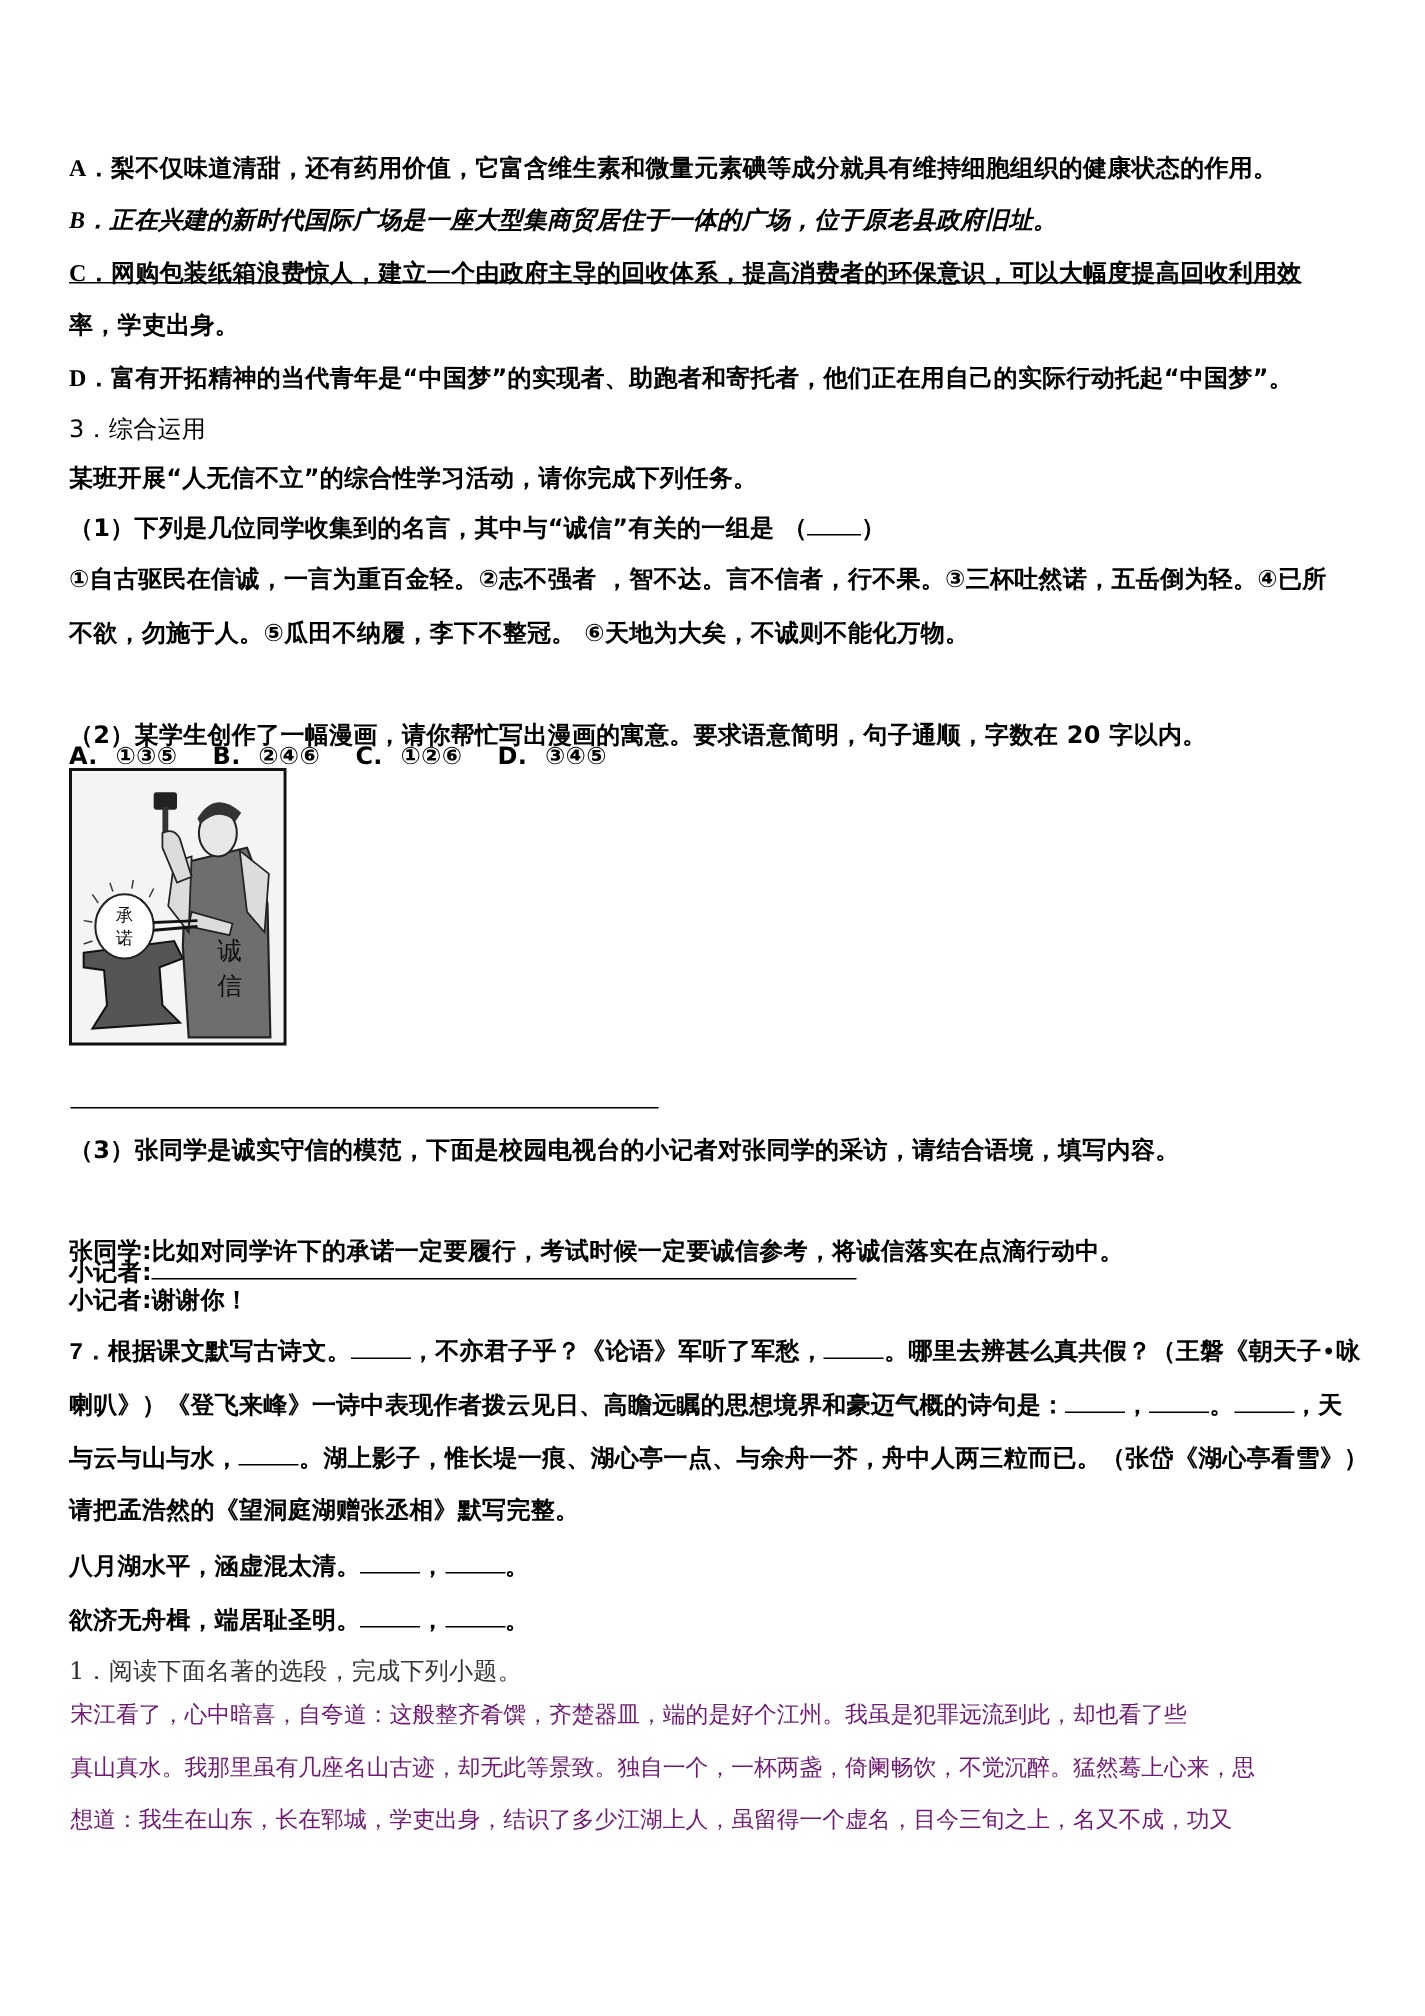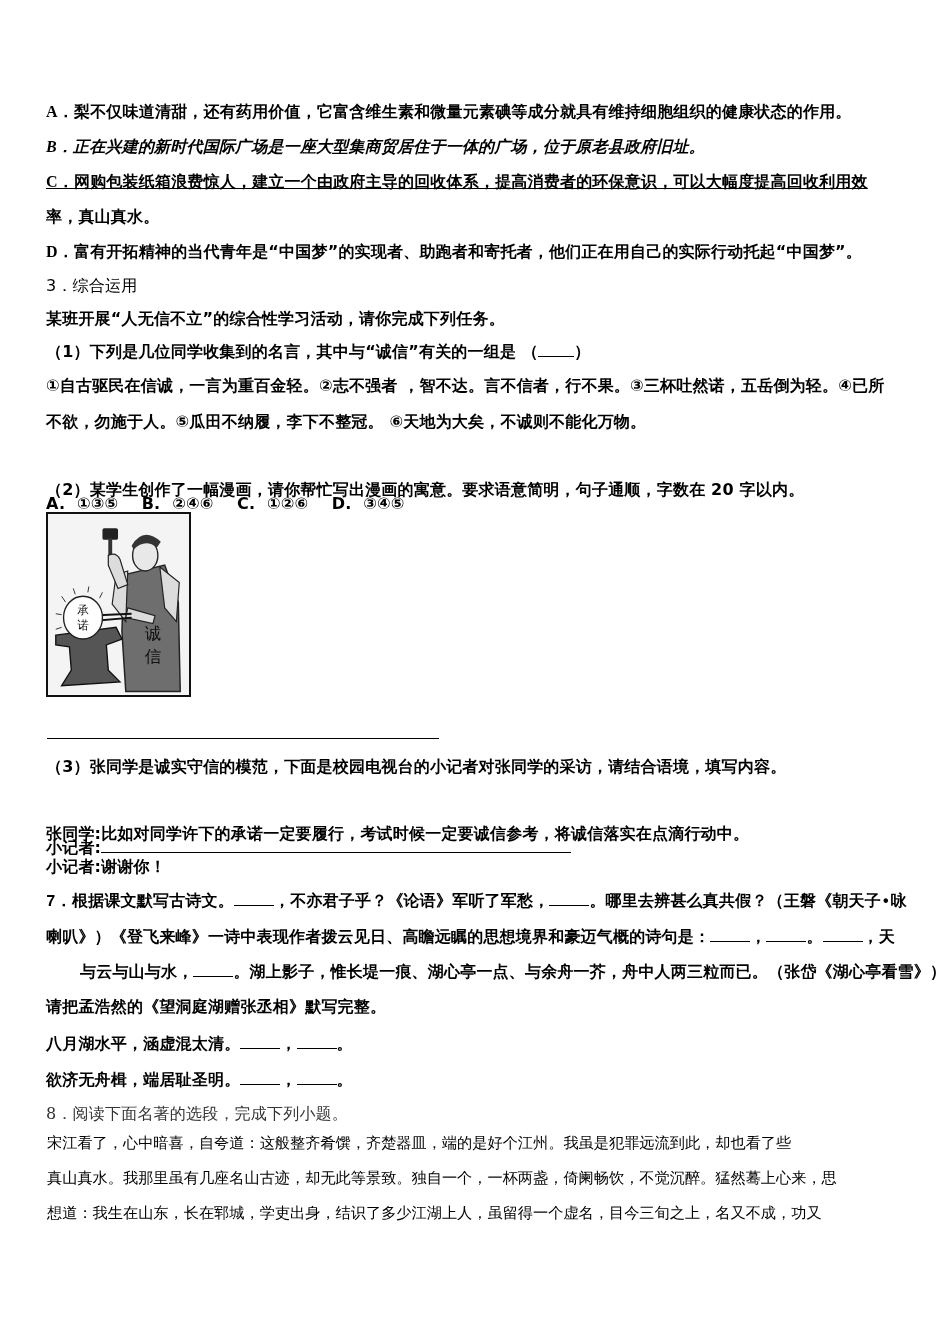--- a/index.html
+++ b/index.html
@@ -8,36 +8,36 @@
   .line { position:absolute; left:46px; white-space:nowrap; font-size:16px; line-height:20px; letter-spacing:0.2px; }
   .bold { font-weight:bold; }
   .serif { font-family:"DejaVu Serif", "Liberation Serif", serif; }
   .lbl { font-family:"Liberation Serif", serif; font-weight:bold; }
   .blank { display:inline-block; border-bottom:1.2px solid #000; height:14px; vertical-align:baseline; }
   .answer-rule { position:absolute; left:47px; top:738px; width:392px; border-top:1.3px solid #000; }
   .cartoon { position:absolute; left:46px; top:512px; width:145px; height:185px;
              border:2px solid #111; box-sizing:border-box; background:#fafafa; overflow:hidden; }
   .cartoon svg { width:100%; height:100%; display:block; }
   .para { position:absolute; left:47px; width:860px; font-size:15.2px; line-height:29px;
-          font-family:"DejaVu Serif", "Liberation Serif", serif; color:#000000; }
+          font-family:"DejaVu Serif", "Liberation Serif", serif; color:#701a75; }
   .para .row { white-space:nowrap; height:29px; }
 </style>
 </head>
 <body>
 
 <div class="line bold" style="top:102px;">
   <span class="lbl">A．</span><span>梨不仅味道清甜，还有药用价值，它富含维生素和微量元素碘等成分就具有维持细胞组织的健康状态的作用。</span>
 </div>
 <div class="line bold" style="top:137px;font-style:italic;">
   <span class="lbl">B．</span><span>正在兴建的新时代国际广场是一座大型集商贸居住于一体的广场，位于原老县政府旧址。</span>
 </div>
 <div class="line bold" style="top:172px;text-decoration:underline;">
   <span class="lbl">C．</span><span>网购包装纸箱浪费惊人，建立一个由政府主导的回收体系，提高消费者的环保意识，可以大幅度提高回收利用效</span>
 </div>
-<div class="line bold" style="top:207px;">率，真山真水。</div>
+<div class="line bold" style="top:207px;">率，学吏出身。</div>
 <div class="line bold" style="top:242px;">
   <span class="lbl">D．</span><span>富有开拓精神的当代青年是“中国梦”的实现者、助跑者和寄托者，他们正在用自己的实际行动托起“中国梦”。</span>
 </div>
 
 <div class="line" style="top:276px;"><span>3．综合运用</span></div>
 <div class="line bold" style="top:309px;">某班开展“人无信不立”的综合性学习活动，请你完成下列任务。</div>
 <div class="line bold" style="top:342px;">
   <span>（1）下列是几位同学收集到的名言，其中与“诚信”有关的一组是 （</span><span class="blank" style="width:36px;"></span><span>）</span>
 </div>
 <div class="line bold" style="top:376px;">①自古驱民在信诚，一言为重百金轻。②志不强者 ，智不达。言不信者，行不果。③三杯吐然诺，五岳倒为轻。④已所</div>
@@ -97,29 +97,29 @@
 </div>
 <div class="line bold" style="top:824px;">张同学:比如对同学许下的承诺一定要履行，考试时候一定要诚信参考，将诚信落实在点滴行动中。</div>
 <div class="line bold" style="top:857px;">小记者:谢谢你！</div>
 
 <div class="line bold" style="top:891px;font-family:Liberation Mono, monospace;">
   <span>7．根据课文默写古诗文。</span><span class="blank" style="width:40px;"></span><span>，不亦君子乎？《论语》军听了军愁，</span><span class="blank" style="width:40px;"></span><span>。哪里去辨甚么真共假？（王磐《朝天子•咏</span>
 </div>
 <div class="line bold" style="top:927px;">
   <span>喇叭》）《登飞来峰》一诗中表现作者拨云见日、高瞻远瞩的思想境界和豪迈气概的诗句是：</span><span class="blank" style="width:40px;"></span><span>，</span><span class="blank" style="width:40px;"></span><span>。</span><span class="blank" style="width:40px;"></span><span>，天</span>
 </div>
-<div class="line bold" style="top:962px;margin-left:34px;">
+<div class="line bold" style="top:962px;">
   <span>与云与山与水，</span><span class="blank" style="width:40px;"></span><span>。湖上影子，惟长堤一痕、湖心亭一点、与余舟一芥，舟中人两三粒而已。（张岱《湖心亭看雪》）</span>
 </div>
 <div class="line bold" style="top:997px;">请把孟浩然的《望洞庭湖赠张丞相》默写完整。</div>
 <div class="line bold" style="top:1034px;">
   <span>八月湖水平，涵虚混太清。</span><span class="blank" style="width:40px;"></span><span>，</span><span class="blank" style="width:40px;"></span><span>。</span>
 </div>
 <div class="line bold" style="top:1070px;">
   <span>欲济无舟楫，端居耻圣明。</span><span class="blank" style="width:40px;"></span><span>，</span><span class="blank" style="width:40px;"></span><span>。</span>
 </div>
 
-<div class="line serif" style="top:1104px; color:#333;">8．阅读下面名著的选段，完成下列小题。</div>
+<div class="line serif" style="top:1104px; color:#333;">1．阅读下面名著的选段，完成下列小题。</div>
 <div class="para" style="top:1129px;">
   <div class="row">    宋江看了，心中暗喜，自夸道：这般整齐肴馔，齐楚器皿，端的是好个江州。我虽是犯罪远流到此，却也看了些</div>
   <div class="row" style="margin-top:6px;">真山真水。我那里虽有几座名山古迹，却无此等景致。独自一个，一杯两盏，倚阑畅饮，不觉沉醉。猛然蓦上心来，思</div>
   <div class="row" style="margin-top:6px;">想道：我生在山东，长在郓城，学吏出身，结识了多少江湖上人，虽留得一个虚名，目今三旬之上，名又不成，功又</div>
 </div>
 
 </body></html>

